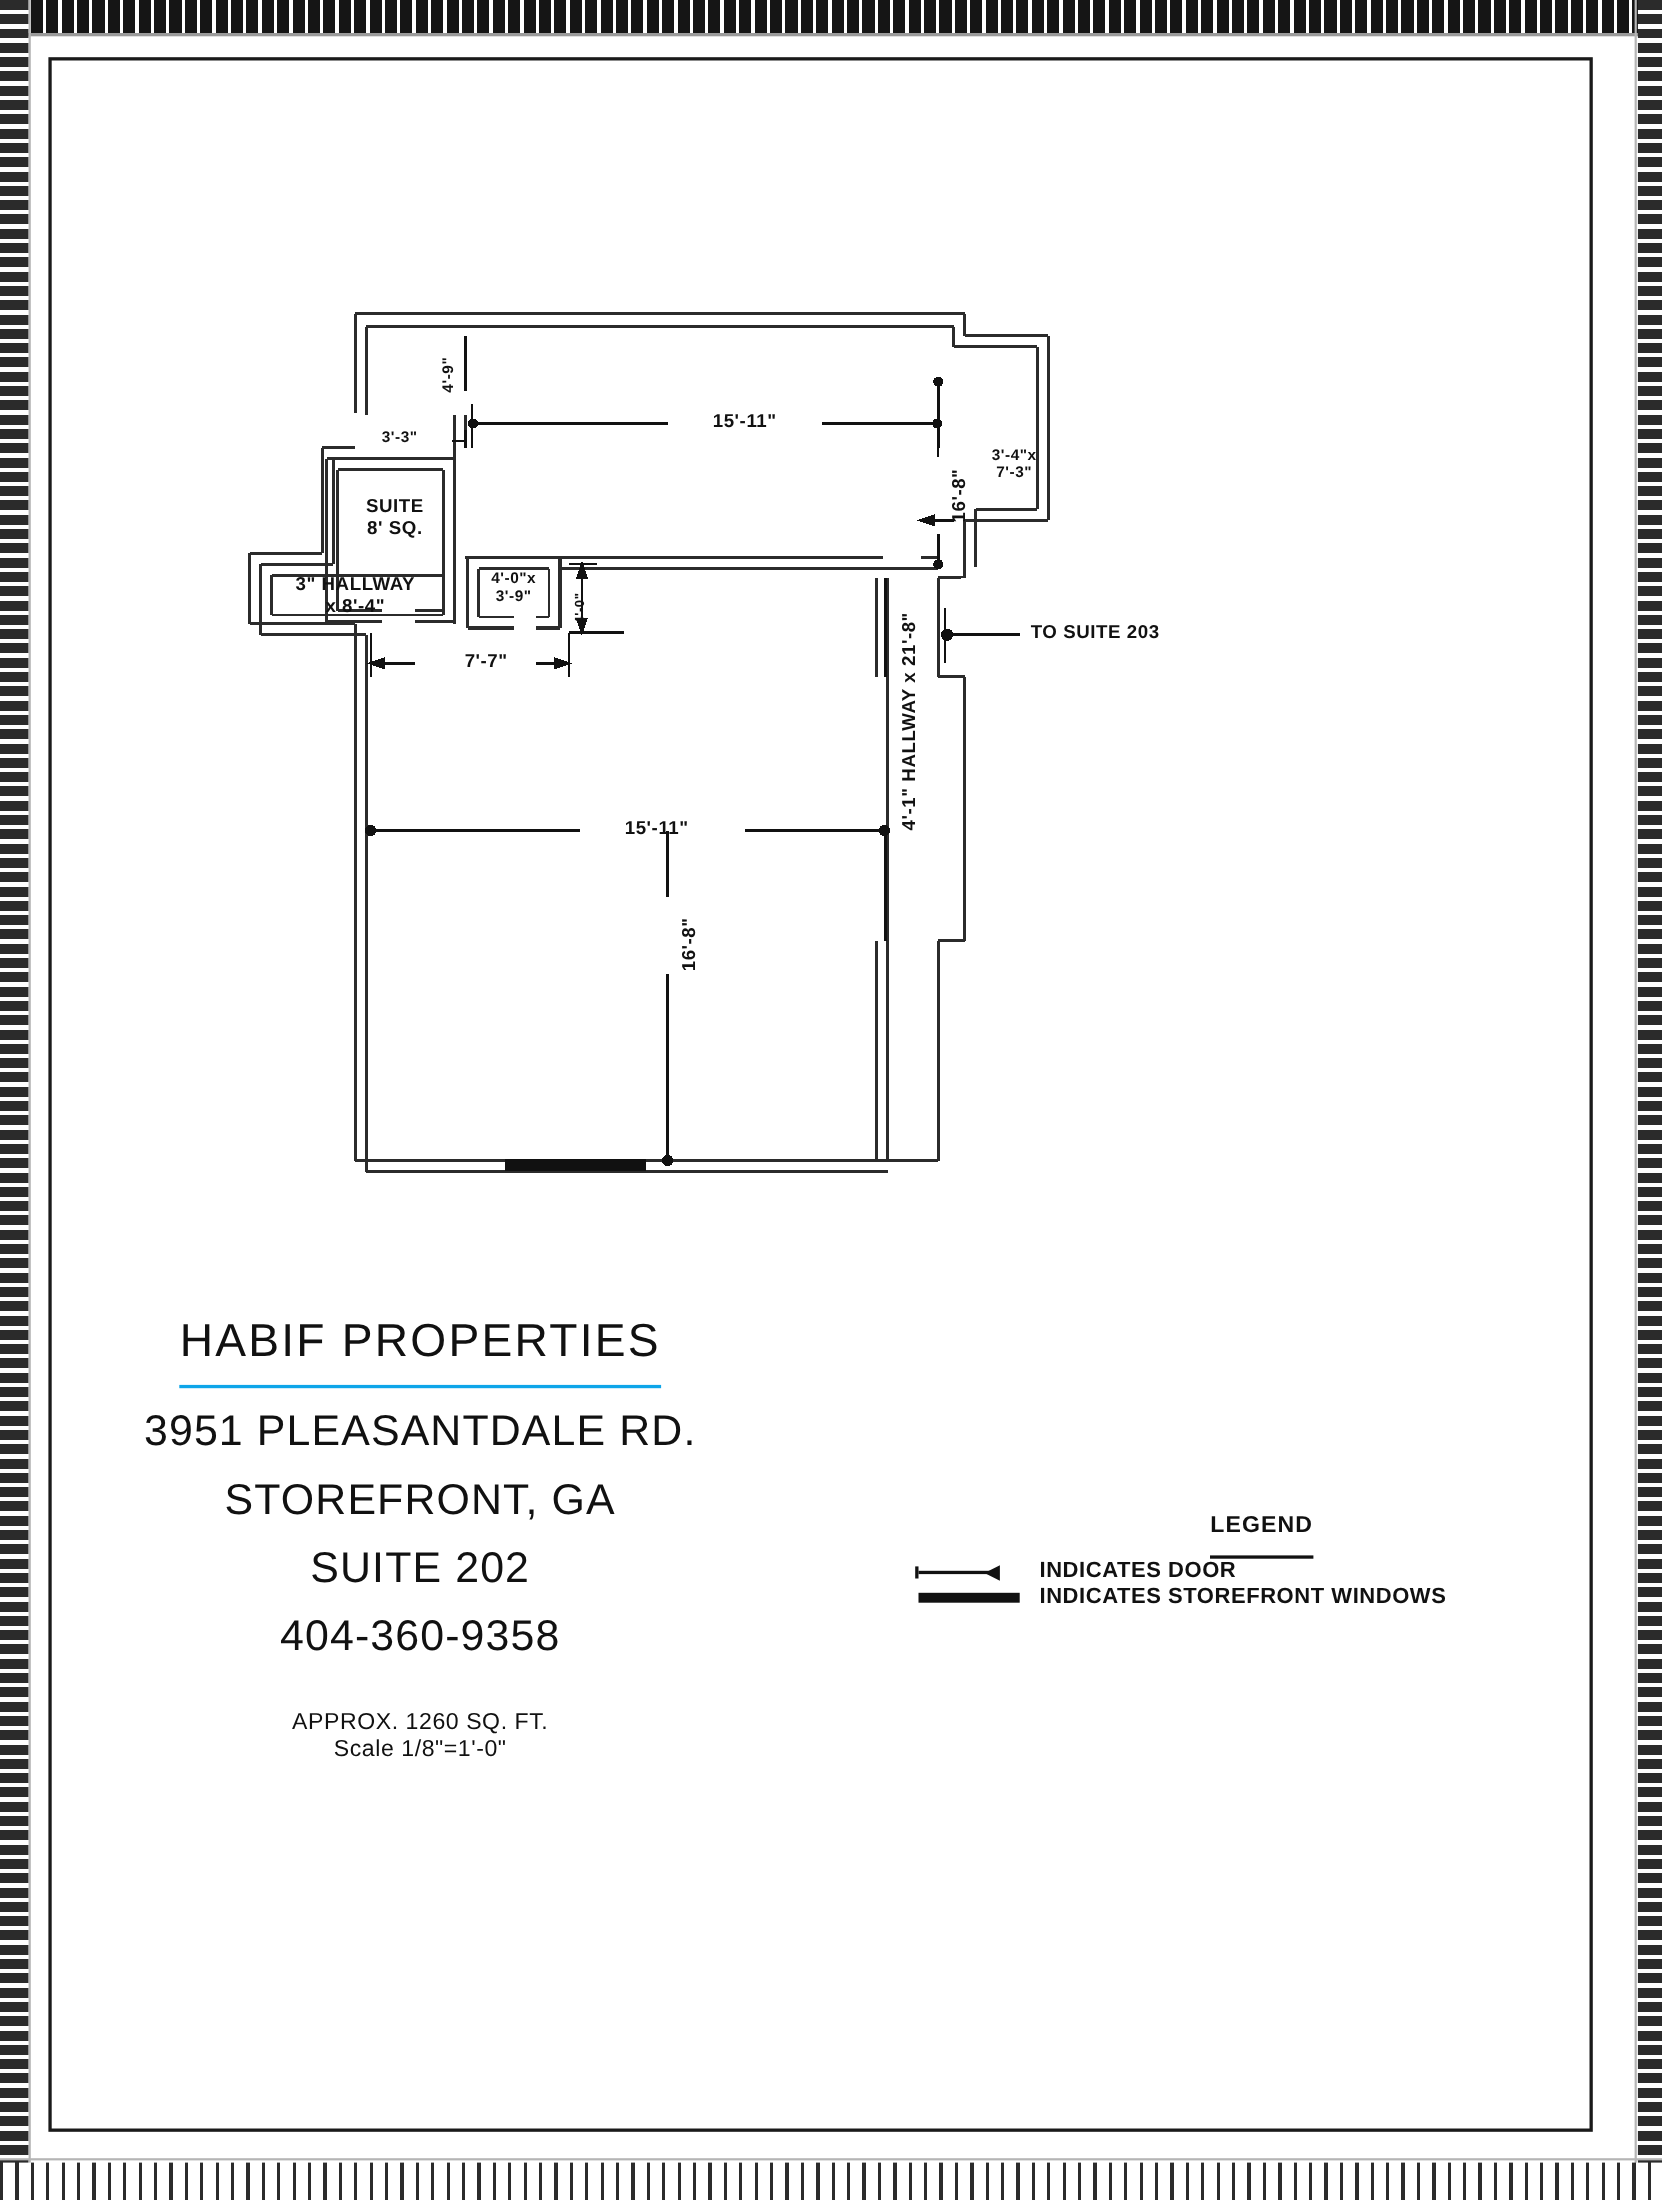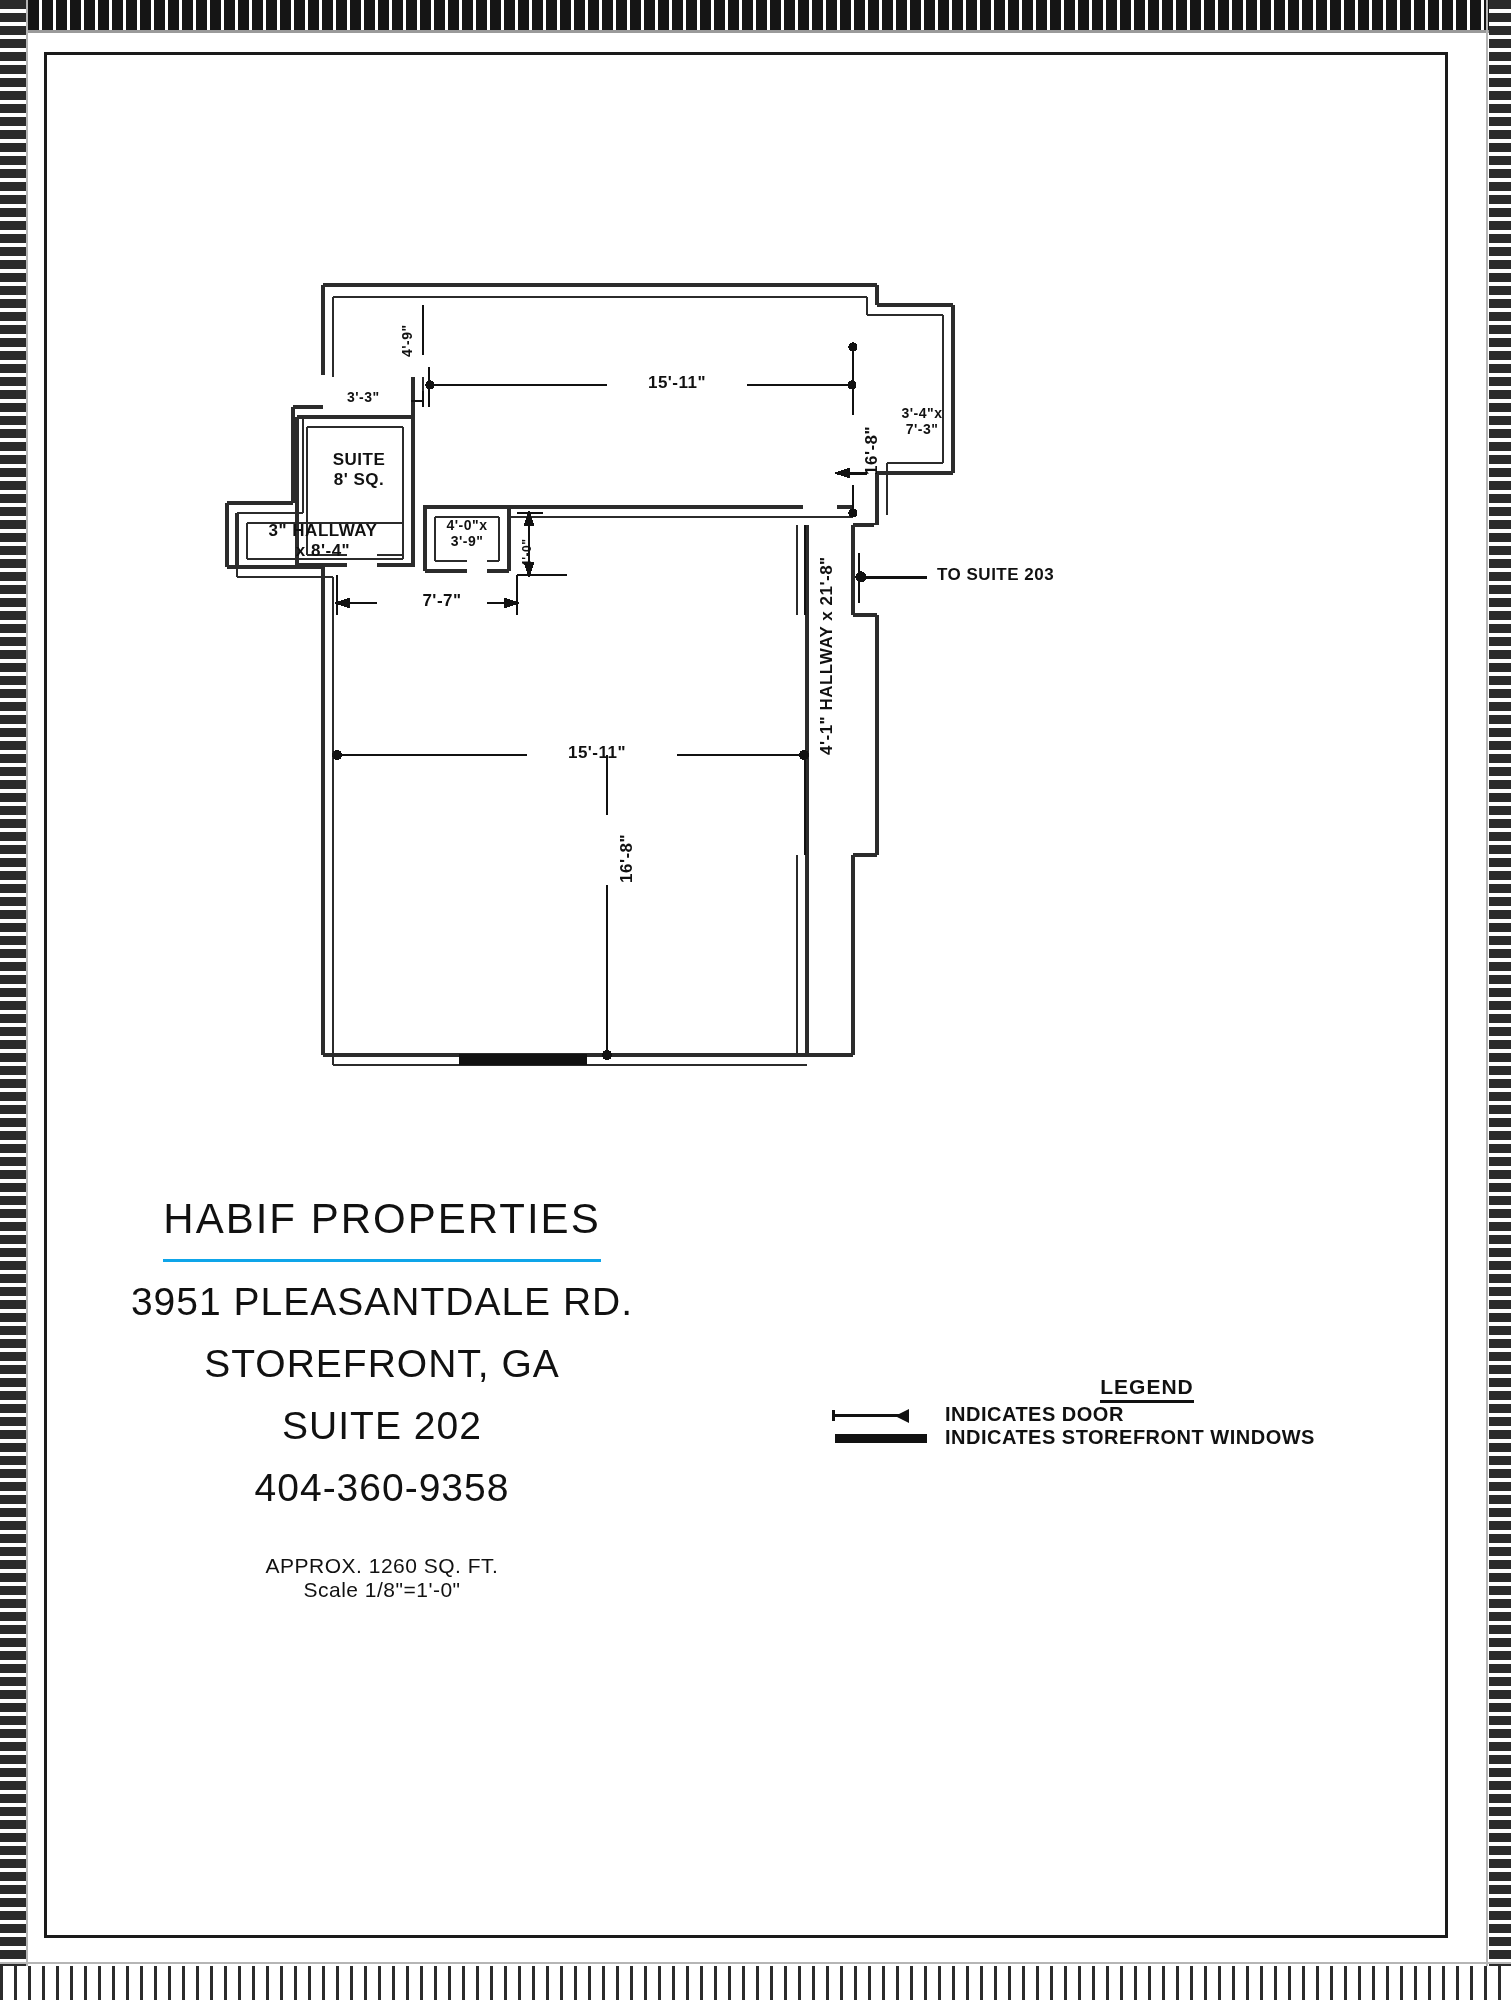--- a/index.html
+++ b/index.html
@@ -73,21 +73,21 @@
   .note{
     font-size:21px;font-weight:400;letter-spacing:0.5px;
     text-align:center;
   }
   #notes{margin-top:44px;}
 
   
   #legend{position:absolute;left:780px;top:1320px;width:520px;}
   #legend-title{
     font-size:21px;font-weight:700;letter-spacing:1px;text-align:center;
-    display:inline-block;border-bottom:3px solid #111;padding-bottom:1px;
+    display:inline-block;border-bottom:3px solid #111;padding-bottom:15px;
   }
   #legend-title-wrap{text-align:center;padding-left:120px;}
   .legend-row{display:flex;align-items:center;margin-top:0;}
   .legend-sym{width:118px;height:14px;position:relative;flex:none;}
   .legend-text{font-size:20px;font-weight:700;letter-spacing:0.5px;}
   .door-sym{position:absolute;left:8px;top:6px;width:72px;height:3px;background:#111;}
   .door-sym:before{content:"";position:absolute;left:-3px;top:-4px;width:3px;height:11px;background:#111;}
   .door-sym:after{content:"";position:absolute;right:-2px;top:-5px;width:0;height:0;
     border-top:7px solid transparent;border-bottom:7px solid transparent;border-right:14px solid #111;}
   .win-sym{position:absolute;left:8px;top:3px;width:92px;height:9px;background:#111;}

